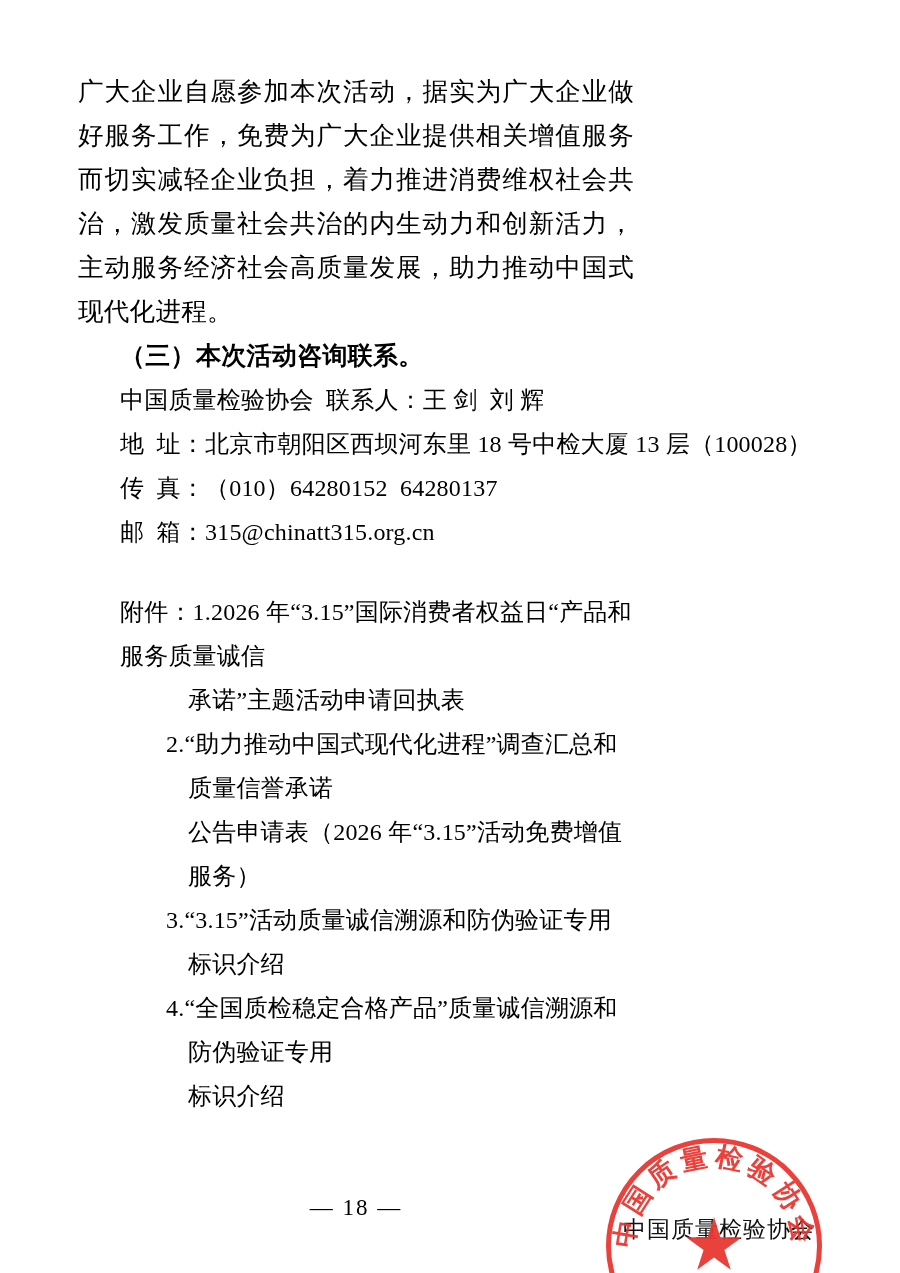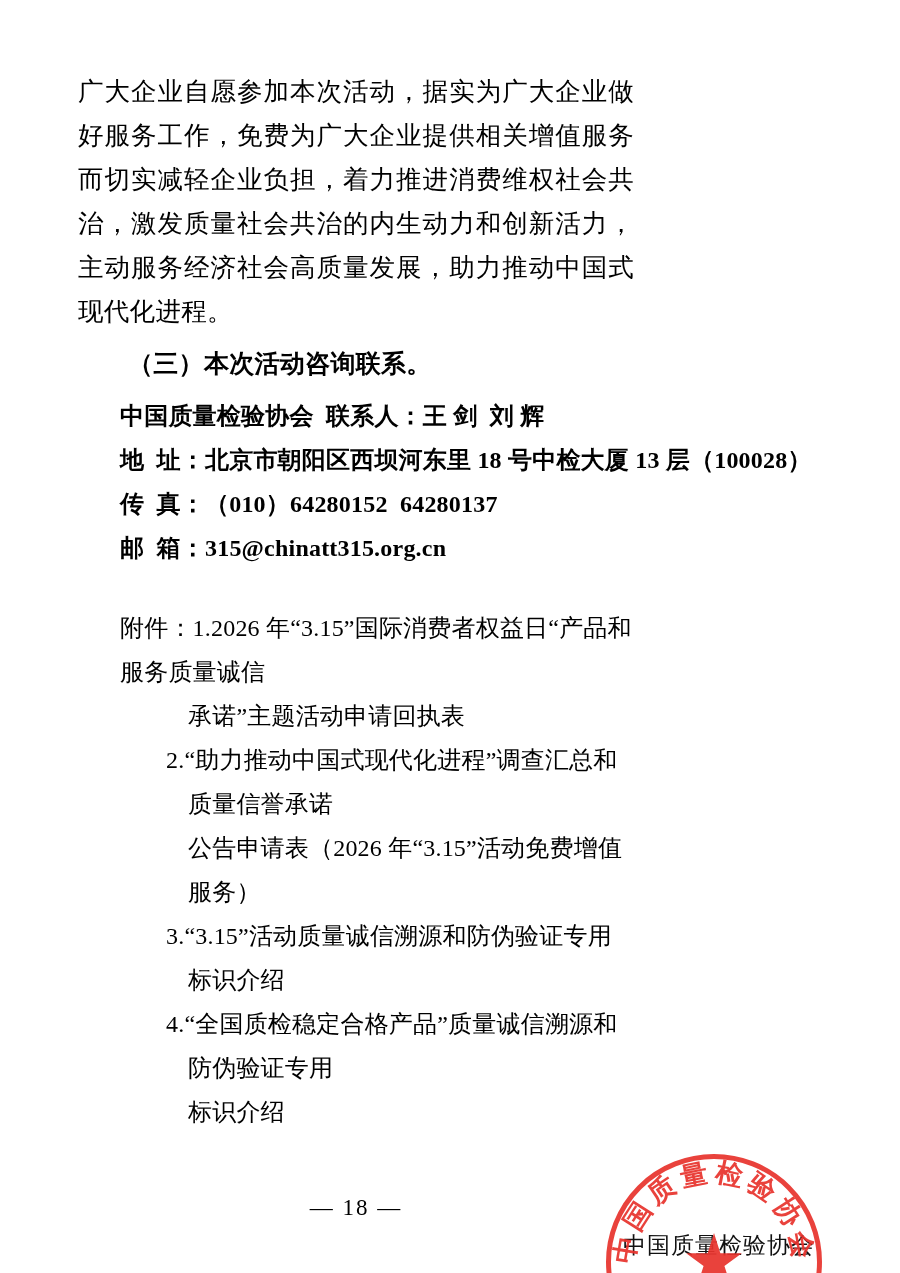--- a/index.html
+++ b/index.html
@@ -30,28 +30,27 @@
     text-align: justify;
     text-justify: inter-ideograph;
     letter-spacing: 0.3px;
     margin: 0;
   }
 
   .heading {
     font-size: 25px;
     line-height: 44px;
     font-weight: bold;
-    margin: 8px;
+    margin: 0;
     text-indent: 42px;
     letter-spacing: 0.3px;
   }
 
   .contact-block {
     margin-top: 0;
-    font-weight: bold;
   }
   .contact-line {
     font-size: 24px;
     line-height: 44px;
     margin: 0;
     padding-left: 42px;
     white-space: pre;
     letter-spacing: 0.2px;
   }
 

